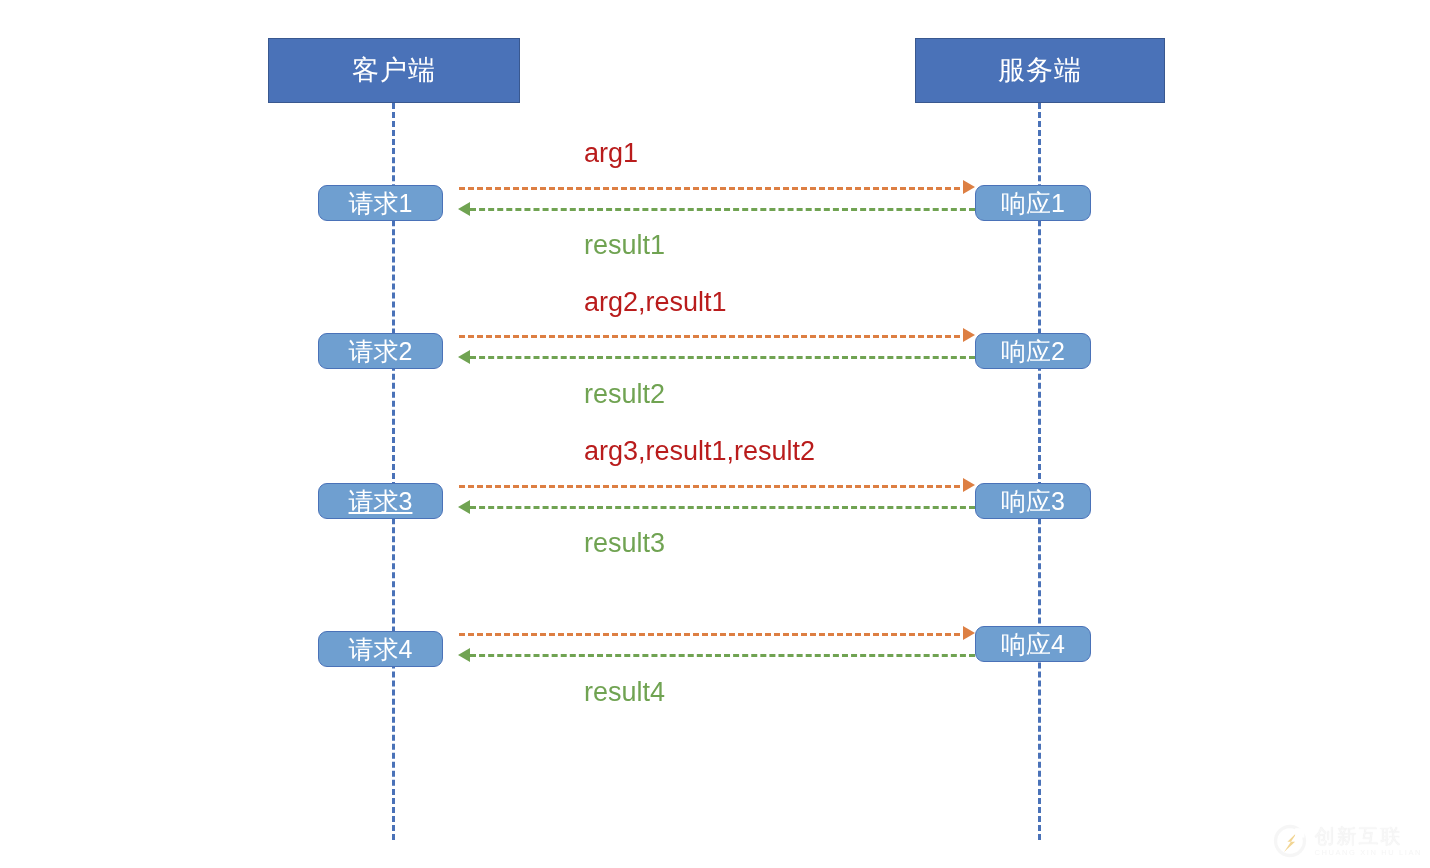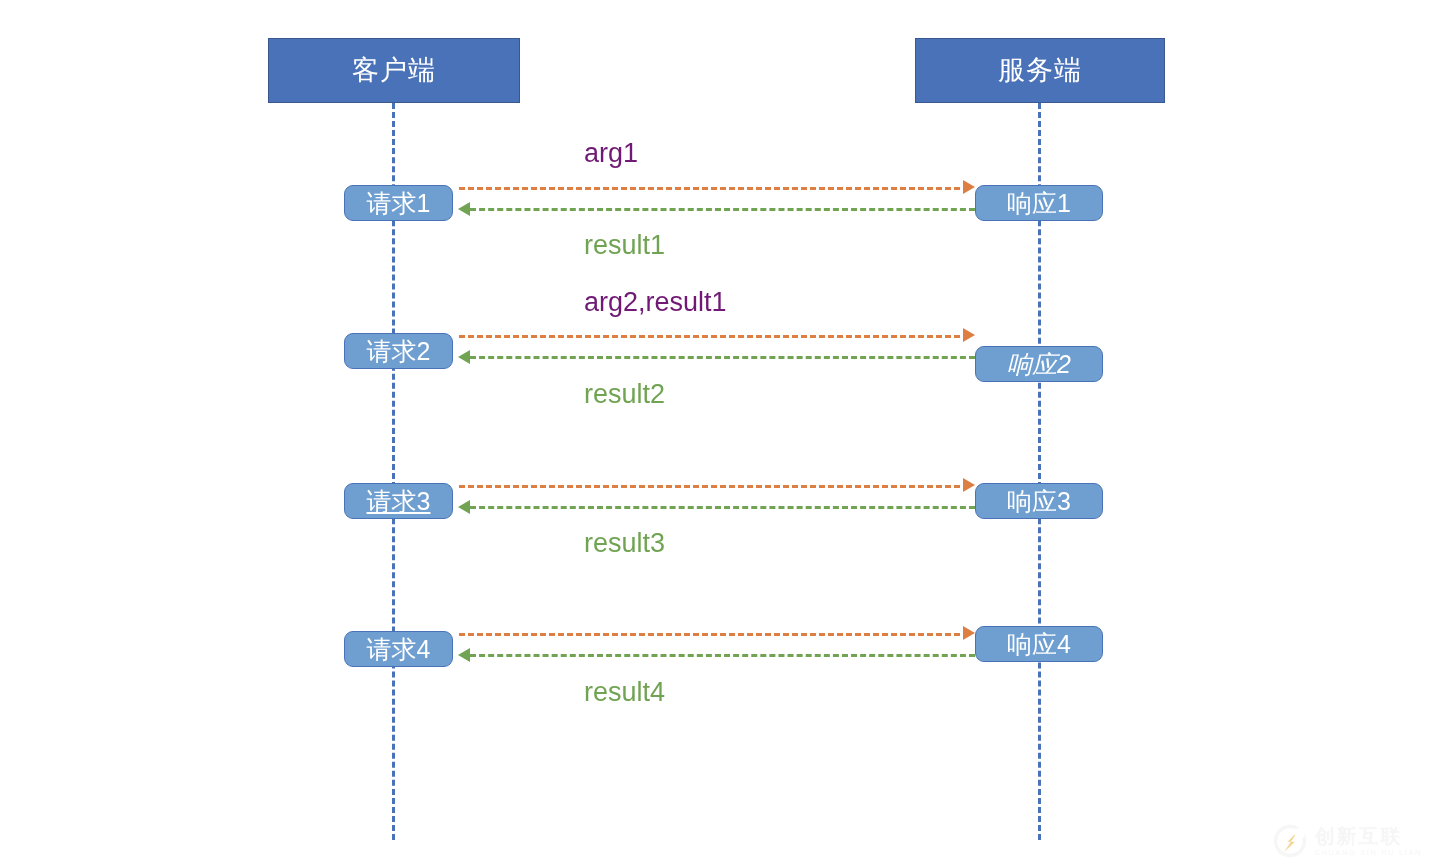--- a/index.html
+++ b/index.html
@@ -55,22 +55,22 @@
     border-radius: 9px;
     color: #ffffff;
     font-size: 25px;
     line-height: 1;
     display: flex;
     align-items: center;
     justify-content: center;
     height: 36px;
     z-index: 3;
   }
-  .msg-box.left  { left: 344px;  width: 109px; }
-  .msg-box.right { left: 975px;  width: 128px; }
+  .msg-box.left  { left: 318px;  width: 125px; }
+  .msg-box.right { left: 975px;  width: 116px; }
 
   
   .arrow {
     position: absolute;
     height: 0;
     z-index: 2;
   }
   .arrow.req {
     border-top: 3px dashed #dd7f43;
     left: 459px;
@@ -101,21 +101,21 @@
   }
 
   
   .msg-label {
     position: absolute;
     font-size: 27px;
     line-height: 1;
     white-space: nowrap;
     z-index: 2;
   }
-  .msg-label.arg    { color: #701a75; }
+  .msg-label.arg    { color: #b91c1c; }
   .msg-label.result { color: #70a352; }
 
   
   #watermark {
     position: absolute;
     right: 8px;
     bottom: 10px;
     display: flex;
     align-items: center;
     gap: 7px;
@@ -173,27 +173,28 @@
   <div class="arrow res" style="top:208px;"></div>
   <div class="arrowhead res" style="top:202px;"></div>
   <div class="msg-label result" style="left:584px; top:232px;">result1</div>
 
   <div class="msg-label arg" style="left:584px; top:289px;">arg2,result1</div>
   <div class="arrow req" style="top:335px;"></div>
   <div class="arrowhead req" style="top:328px;"></div>
   <div class="msg-box left" style="top:333px;">
     <span>请求2</span>
   </div>
-  <div class="msg-box right" style="top:346px;font-style:italic;">
+  <div class="msg-box right" style="top:333px;">
     <span>响应2</span>
   </div>
   <div class="arrow res" style="top:356px;"></div>
   <div class="arrowhead res" style="top:350px;"></div>
   <div class="msg-label result" style="left:584px; top:381px;">result2</div>
 
+  <div class="msg-label arg" style="left:584px; top:438px;">arg3,result1,result2</div>
   <div class="arrow req" style="top:485px;"></div>
   <div class="arrowhead req" style="top:478px;"></div>
   <div class="msg-box left" style="top:483px;text-decoration:underline;">
     <span>请求3</span>
   </div>
   <div class="msg-box right" style="top:483px;">
     <span>响应3</span>
   </div>
   <div class="arrow res" style="top:506px;"></div>
   <div class="arrowhead res" style="top:500px;"></div>

